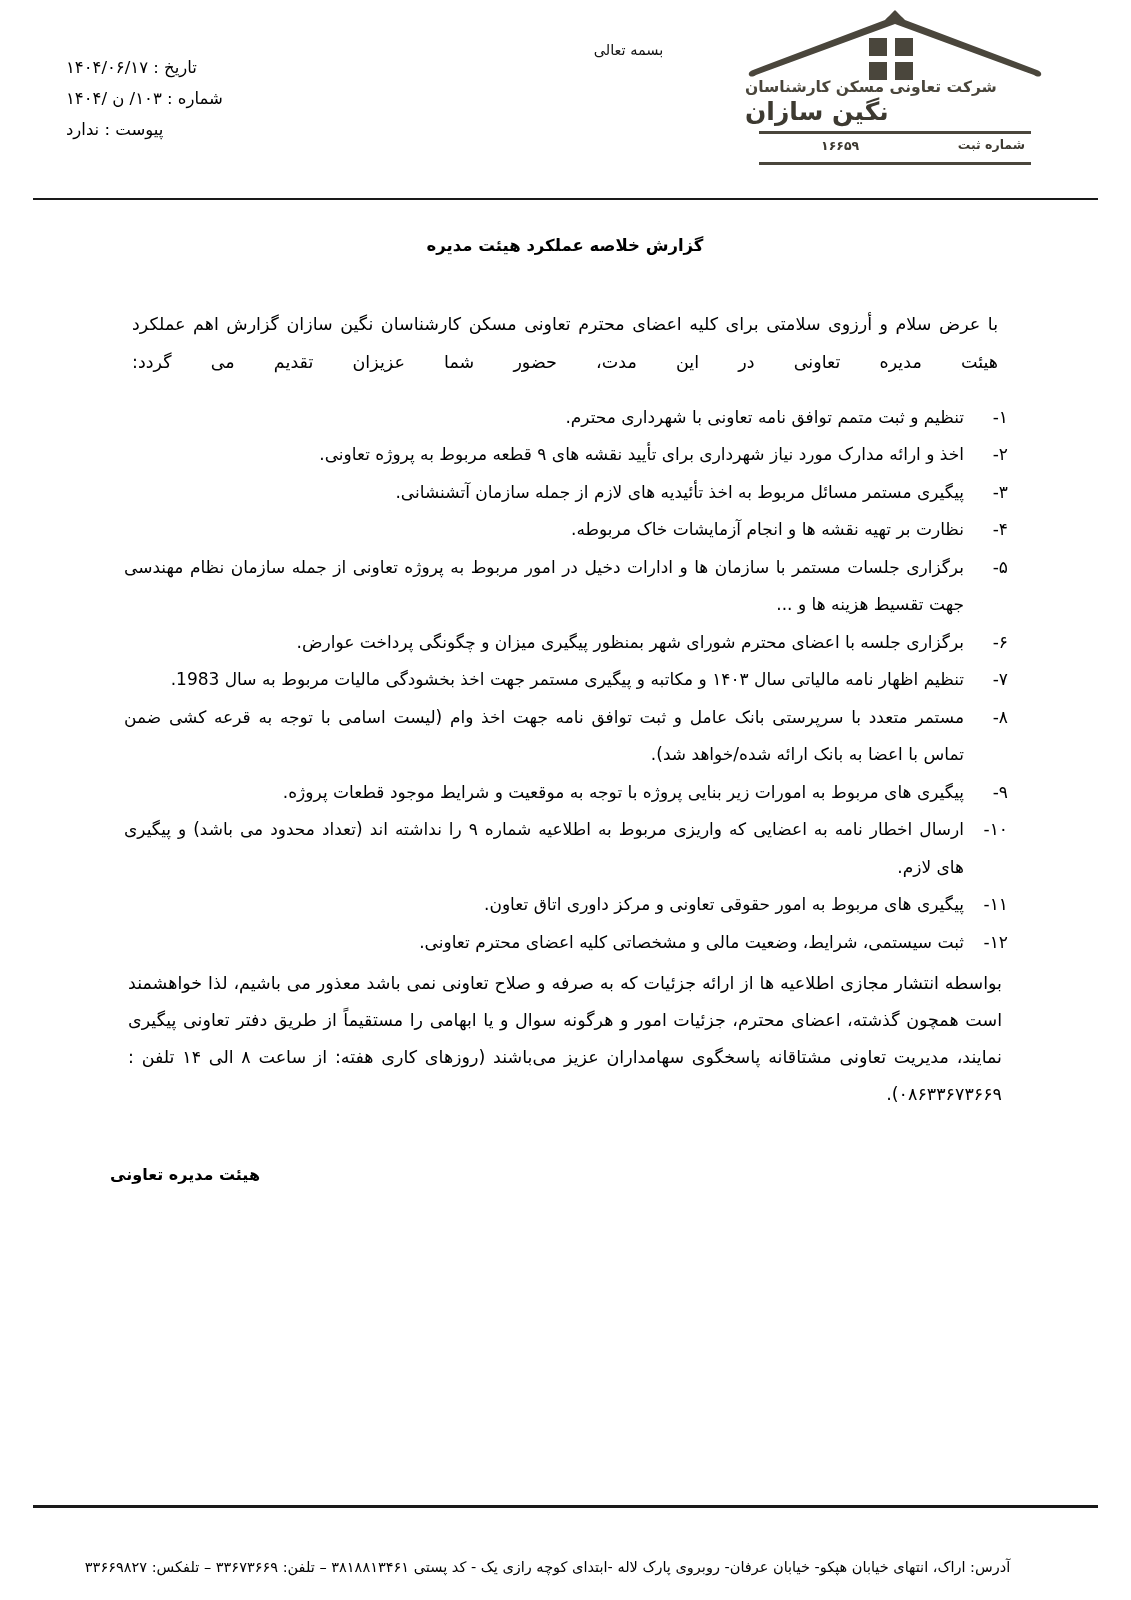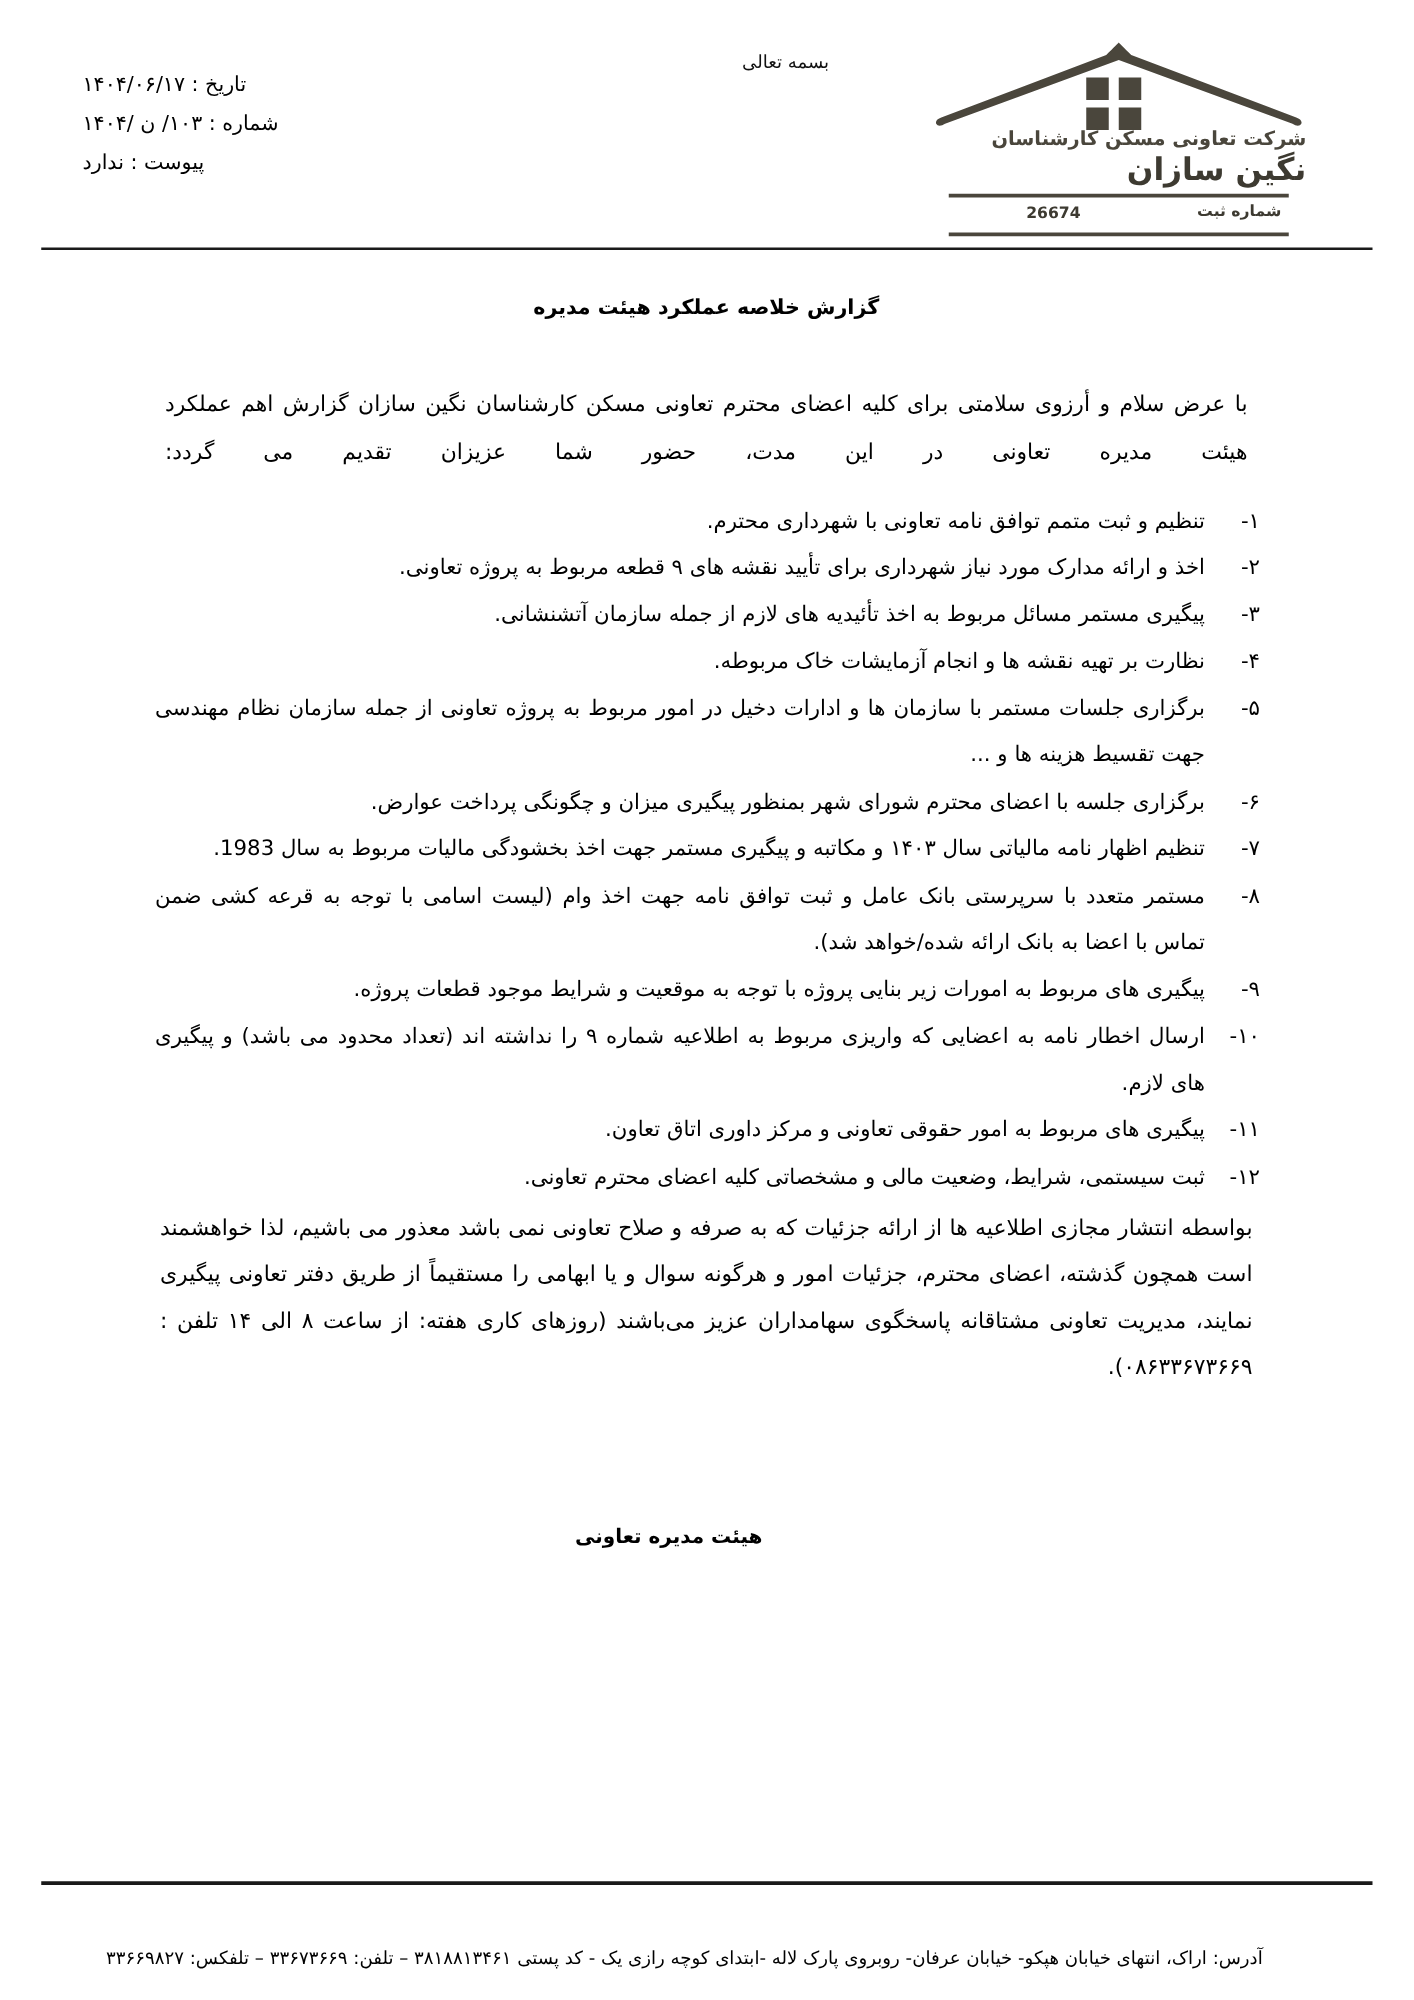--- a/index.html
+++ b/index.html
@@ -56,25 +56,25 @@
     color: #111;
     letter-spacing: 0.3px;
     padding-left: 48px;
   }
   
   .besmeh span { display: inline-block; transform: translateX(15px); }
 
   
   .logo-wrap {
     position: absolute;
-    top: 32px;
+    top: 8px;
     left: 745px;
     width: 300px;
     height: 170px;
-    text-align: right;
+    text-align: left;
   }
   .roof {
     position: relative;
     width: 300px;
     height: 76px;
     margin: 0 auto;
   }
   .roof svg { display: block; }
   .logo-line1 {
     font-size: 15.5px;
@@ -189,24 +189,24 @@
     text-align: justify;
     text-align-last: justify;
     padding: 0 18px 0 18px;
   }
   .closing.p2 {
     margin-top: 4px;
     line-height: 37px;
   }
 
   .signature {
-    margin-top: 106px;
+    margin-top: 52px;
     font-size: 16px;
     font-weight: 700;
-    text-align: center;
+    text-align: left;
     padding-right: 60px;
   }
 
   
   .rule-bottom {
     position: absolute;
     bottom: 92px;
     left: 33px;
     width: 1065px;
     height: 0;
@@ -247,21 +247,21 @@
           <rect x="124" y="30" width="18" height="18" fill="#4a463c"></rect>
           <rect x="150" y="30" width="18" height="18" fill="#4a463c"></rect>
           <rect x="124" y="54" width="18" height="18" fill="#4a463c"></rect>
           <rect x="150" y="54" width="18" height="18" fill="#4a463c"></rect>
         </svg>
       </div>
       <div class="logo-line1">شرکت تعاونی مسکن کارشناسان</div>
       <div class="logo-line2">نگین سازان</div>
       <div class="reg-bar">
         <span class="reg-label">شماره ثبت</span>
-        <span class="reg-number">26674</span>
+        <span class="reg-number">۱۶۶۵۹</span>
       </div>
     </div>
   </div>
 
   <div class="rule-top"></div>
 
   <div class="content">
 
     <h2 class="doc-subtitle">گزارش خلاصه عملکرد هیئت مدیره</h2>
 

